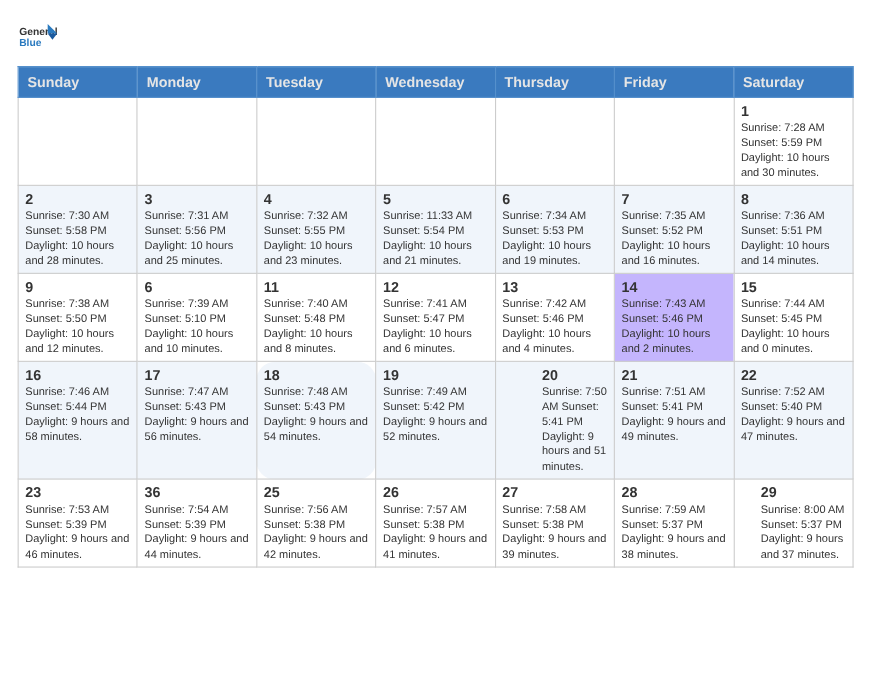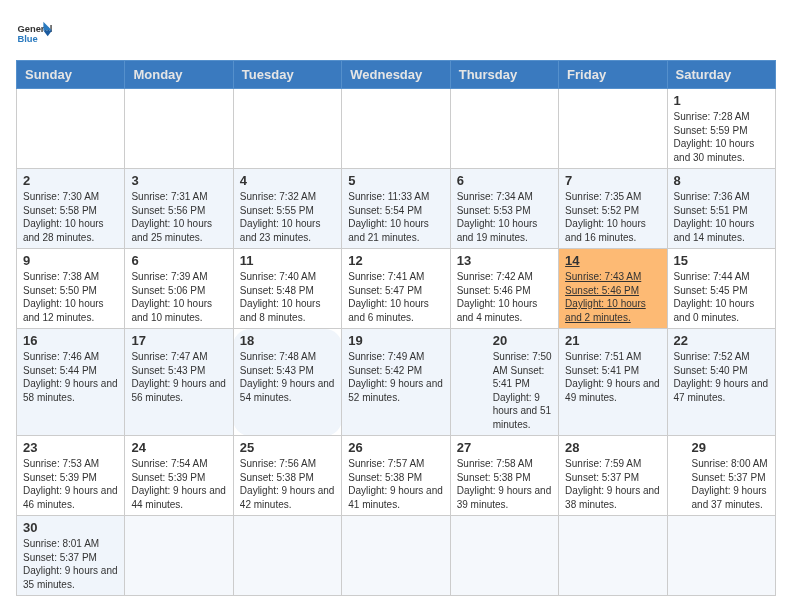--- a/index.html
+++ b/index.html
@@ -178,42 +178,42 @@
       <tr>
         <td style="background: rgb(255, 255, 255);">
           <span class="day-number">9</span>
           <div class="day-info">Sunrise: 7:38 AM
 Sunset: 5:50 PM
 Daylight: 10 hours and 12 minutes.</div>
         </td>
         <td style="background: rgb(255, 255, 255);">
           <span class="day-number">6</span>
           <div class="day-info">Sunrise: 7:39 AM
-Sunset: 5:06 PM
+Sunset: 5:10 PM
 Daylight: 10 hours and 10 minutes.</div>
         </td>
         <td style="background: rgb(255, 255, 255);">
           <span class="day-number">11</span>
           <div class="day-info">Sunrise: 7:40 AM
 Sunset: 5:48 PM
 Daylight: 10 hours and 8 minutes.</div>
         </td>
         <td style="background: rgb(255, 255, 255);">
           <span class="day-number">12</span>
           <div class="day-info">Sunrise: 7:41 AM
 Sunset: 5:47 PM
 Daylight: 10 hours and 6 minutes.</div>
         </td>
         <td style="background: rgb(255, 255, 255);">
           <span class="day-number">13</span>
           <div class="day-info">Sunrise: 7:42 AM
 Sunset: 5:46 PM
 Daylight: 10 hours and 4 minutes.</div>
         </td>
-        <td style="background: #fdba74; text-decoration: underline;">
+        <td style="background: #c4b5fd;">
           <span class="day-number">14</span>
           <div class="day-info">Sunrise: 7:43 AM
 Sunset: 5:46 PM
 Daylight: 10 hours and 2 minutes.</div>
         </td>
         <td style="background: rgb(255, 255, 255);">
           <span class="day-number">15</span>
           <div class="day-info">Sunrise: 7:44 AM
 Sunset: 5:45 PM
 Daylight: 10 hours and 0 minutes.</div>
@@ -264,21 +264,21 @@
         </td>
       </tr>
       <tr>
         <td style="background: rgb(255, 255, 255);">
           <span class="day-number">23</span>
           <div class="day-info">Sunrise: 7:53 AM
 Sunset: 5:39 PM
 Daylight: 9 hours and 46 minutes.</div>
         </td>
         <td style="background: rgb(255, 255, 255);">
-          <span class="day-number">24</span>
+          <span class="day-number">36</span>
           <div class="day-info">Sunrise: 7:54 AM
 Sunset: 5:39 PM
 Daylight: 9 hours and 44 minutes.</div>
         </td>
         <td style="background: rgb(255, 255, 255);">
           <span class="day-number">25</span>
           <div class="day-info">Sunrise: 7:56 AM
 Sunset: 5:38 PM
 Daylight: 9 hours and 42 minutes.</div>
         </td>
@@ -300,28 +300,14 @@
 Sunset: 5:37 PM
 Daylight: 9 hours and 38 minutes.</div>
         </td>
         <td style="background: rgb(255, 255, 255); padding-left: 24px;">
           <span class="day-number">29</span>
           <div class="day-info">Sunrise: 8:00 AM
 Sunset: 5:37 PM
 Daylight: 9 hours and 37 minutes.</div>
         </td>
       </tr>
-      <tr>
-        <td style="background: rgb(240, 245, 251);">
-          <span class="day-number">30</span>
-          <div class="day-info">Sunrise: 8:01 AM
-Sunset: 5:37 PM
-Daylight: 9 hours and 35 minutes.</div>
-        </td>
-        <td class="empty-cell"></td>
-        <td class="empty-cell"></td>
-        <td class="empty-cell"></td>
-        <td class="empty-cell"></td>
-        <td class="empty-cell"></td>
-        <td class="empty-cell"></td>
-      </tr>
     </tbody>
 </table>
 
 </body></html>

